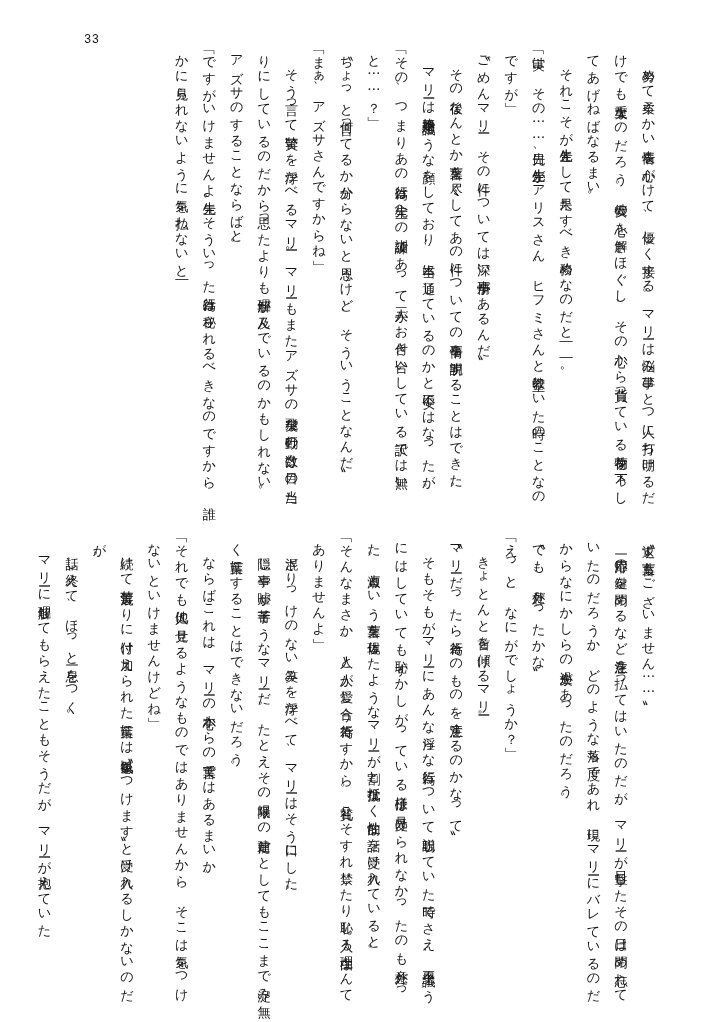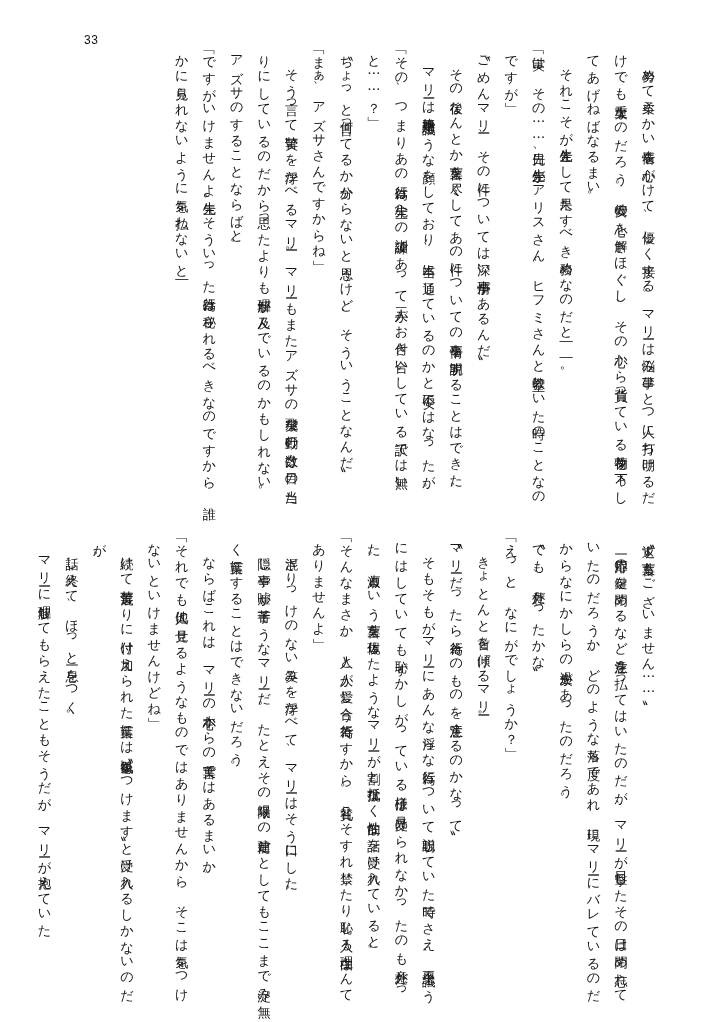--- a/index.html
+++ b/index.html
@@ -21,21 +21,21 @@
     inset: 0;
     background: #ffffff;
   }
 
   
   .page-number {
     position: absolute;
     left: 84px;
     top: 33px;
     font-size: 12px;
-    font-family: Liberation Sans, sans-serif;
+    font-family: Liberation Mono, monospace;
     color: #111;
     letter-spacing: 0.5px;
   }
 
   
   .vblock {
     position: absolute;
     writing-mode: vertical-rl;
     -webkit-writing-mode: vertical-rl;
     text-orientation: upright;

